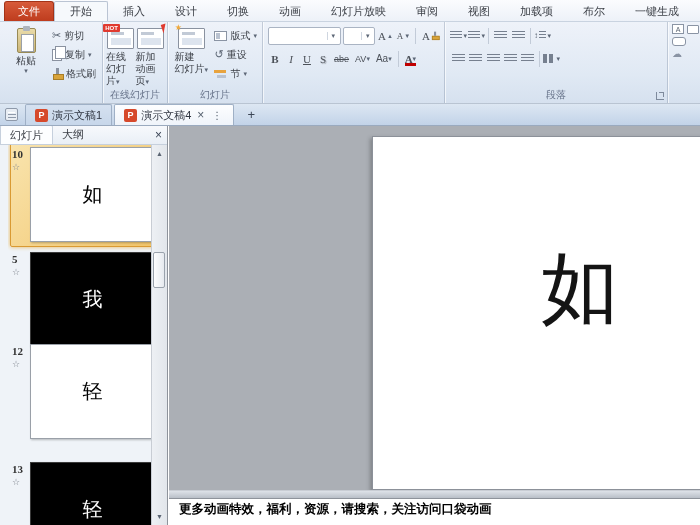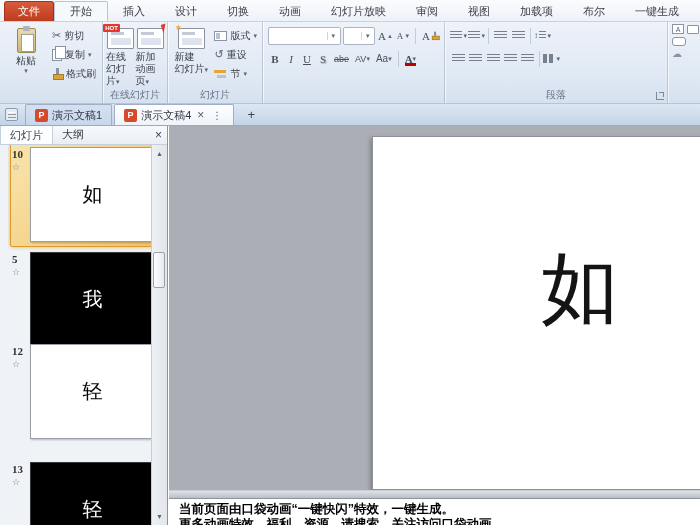--- a/index.html
+++ b/index.html
@@ -452,17 +452,16 @@
   </div>
 
   <div class="canvas">
     <div class="slide">
       <span class="slide-text">如</span>
     </div>
   </div>
 
   <div class="splitter"></div>
   <div class="notes">
-    <div>当前页面由口袋动画“一键快闪”特效，一键生成。</div>
     <div>更多动画特效，福利，资源，请搜索，关注访问口袋动画</div>
   </div>
 
 </div>
 
 </body></html>

